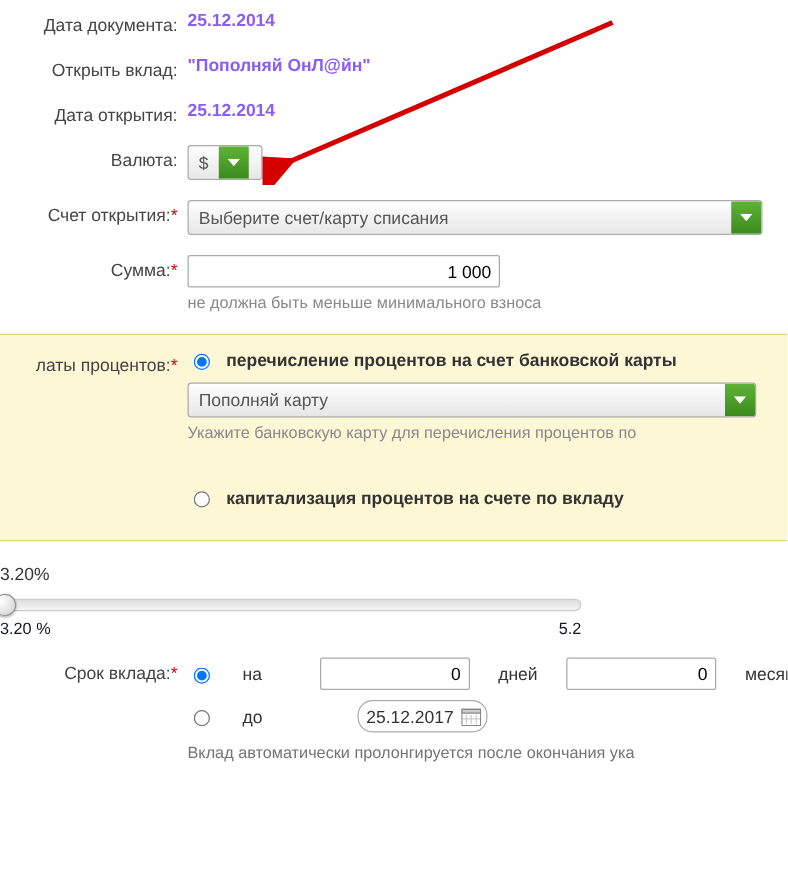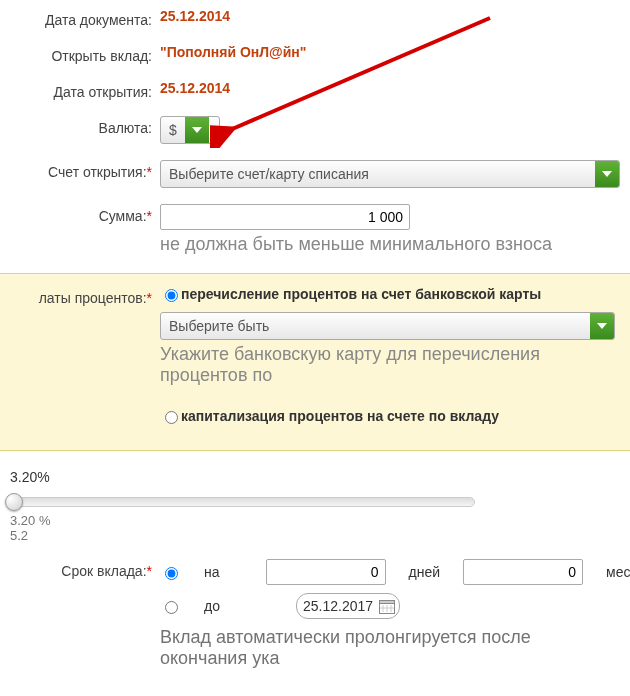--- a/index.html
+++ b/index.html
@@ -8,35 +8,35 @@
     padding: 0;
     font-family: Arial, Helvetica, sans-serif;
     font-size: 14px;
     color: #333;
     width: 630px;
     background: #fff;
   }
   .row {
     display: flex;
     align-items: flex-start;
-    padding: 8px 10px;
+    padding: 8px 0;
   }
   .label {
     width: 150px;
     text-align: right;
     padding-right: 8px;
     color: #444;
     padding-top: 4px;
   }
   .req { color: #d00; }
   .field {
     flex: 1;
     min-width: 0;
   }
-  .value-bold { font-weight: bold; color: #c2410c; }
+  .value-bold { font-weight: bold; color: #8b5cf6; }
   .select-box {
     display: inline-flex;
     align-items: stretch;
     border: 1px solid #aaa;
     border-radius: 3px;
     background: linear-gradient(#fefefe, #e7e7e7);
     height: 28px;
     overflow: hidden;
     cursor: pointer;
   }
@@ -63,33 +63,34 @@
     border: 1px solid #aaa;
     border-radius: 2px;
     height: 26px;
     padding: 0 6px;
     font-size: 14px;
     background: #fff;
     text-align: right;
   }
   .hint {
     color: #888;
-    font-size: 18px;
+    font-size: 13px;
     margin-top: 4px;
   }
   .interest-block {
     background: #fdf7d5;
     border-top: 1px solid #e0d67f;
     border-bottom: 1px solid #e0d67f;
     padding: 12px 0 18px 0;
     margin: 10px 0;
   }
   .radio-line {
     display: flex;
     align-items: flex-start;
+    gap: 10px;
     margin-bottom: 10px;
   }
   .radio-line label { font-weight: bold; cursor: pointer; }
   .slider-wrap {
     position: relative;
     width: 465px;
     margin-top: 12px;
   }
   .slider-track {
     height: 10px;
@@ -105,24 +106,23 @@
     width: 18px;
     height: 18px;
     background: radial-gradient(circle at 30% 30%, #fff, #cfcfcf);
     border: 1px solid #999;
     border-radius: 50%;
     box-shadow: 0 1px 2px rgba(0,0,0,0.3);
   }
   .slider-labels {
     display: flex;
     justify-content: space-between;
-    color: #737373;
+    color: #0f172a;
     font-size: 13px;
     margin-top: 6px;
-    flex-direction: column;
   }
   .term-line {
     display: flex;
     align-items: center;
     gap: 23px;
     margin-bottom: 8px;
   }
   .term-line input.text { width: 120px; }
   .term-line .small { width: 28px; }
   .date-box {
@@ -210,30 +210,30 @@
 
   <div class="interest-block">
     <div class="row" style="padding-top:0">
       <div class="label"><span>латы процентов:</span><span class="req">*</span></div>
       <div class="field">
         <div class="radio-line">
           <input type="radio" name="int" checked="" style="">
           <label>перечисление процентов на счет банковской карты</label>
         </div>
         <div class="select-box sb-card">
-          <div class="sb-text" style="flex:1">Выберите быть</div>
+          <div class="sb-text" style="flex:1">Пополняй карту</div>
           <div class="sb-arrow">
             <svg width="10" height="6">
                 <path d="M0 0 L10 0 L5 6 Z"></path>
               </svg>
           </div>
         </div>
         <div class="hint">Укажите банковскую карту для перечисления процентов по</div>
 
-        <div class="radio-line" style="margin-top:22px; margin-bottom:0">
+        <div class="radio-line" style="margin-top:37px; margin-bottom:0">
           <input type="radio" name="int" style="">
           <label>капитализация процентов на счете по вкладу</label>
         </div>
       </div>
     </div>
   </div>
 
   <div class="row">
     <div class="field">
       <div>3.20%</div>

